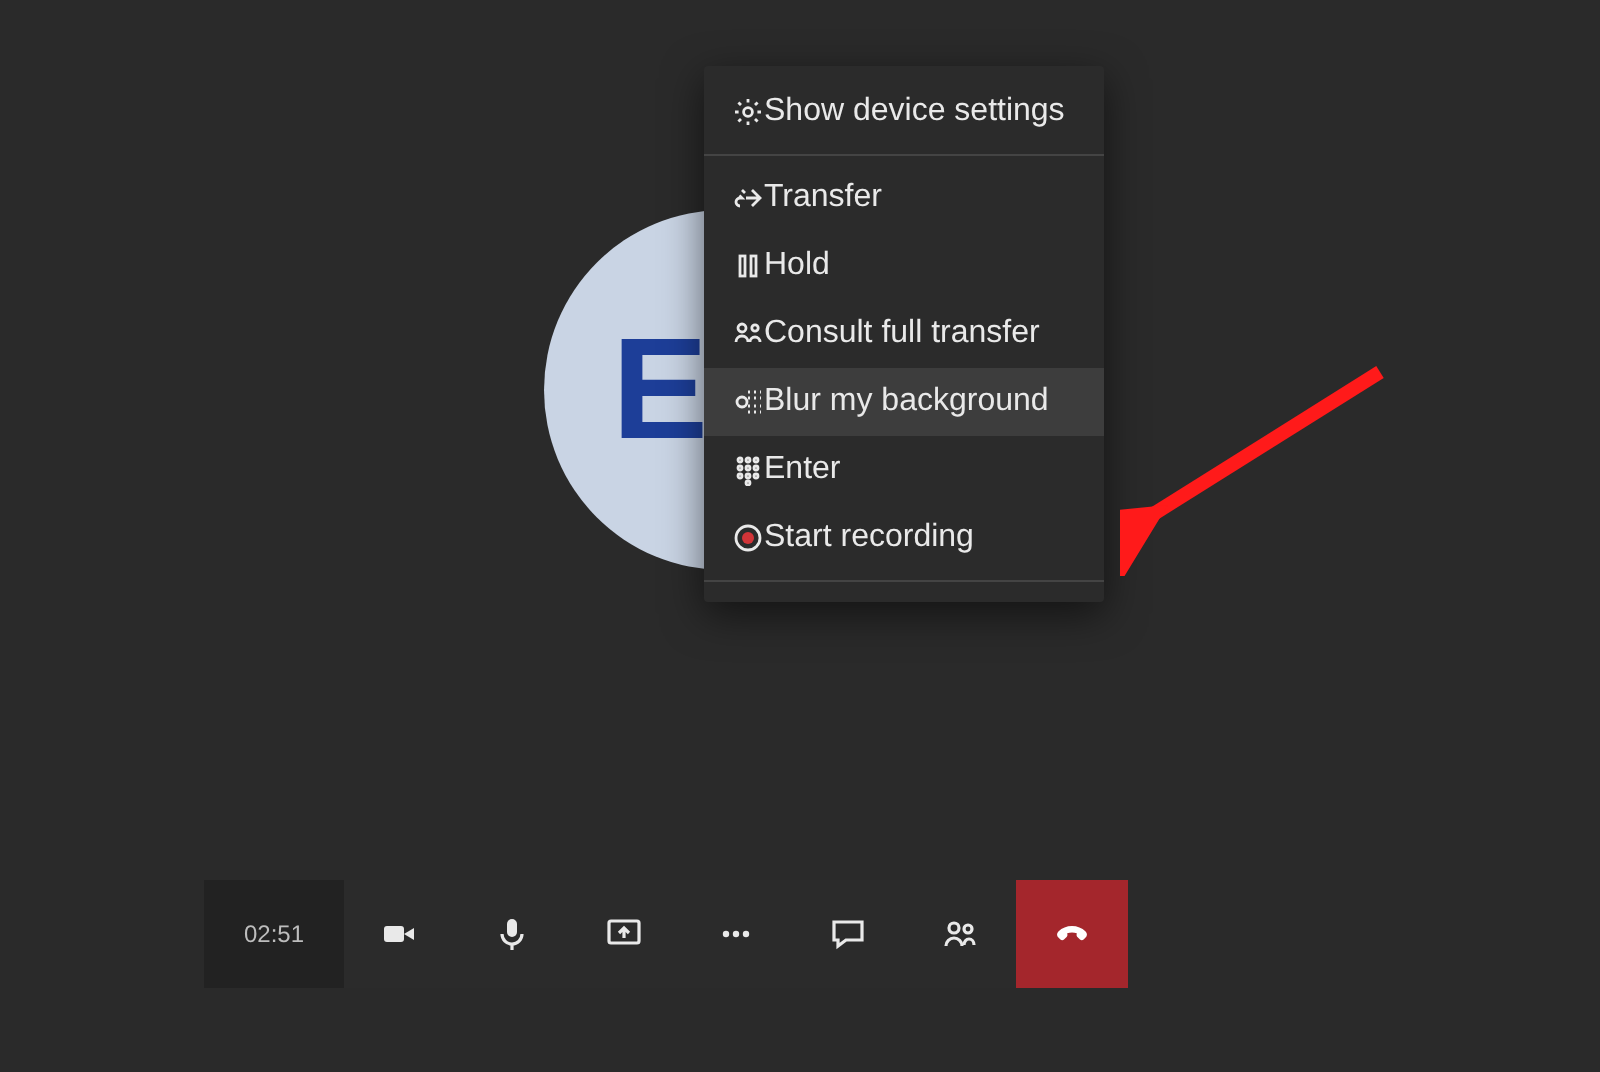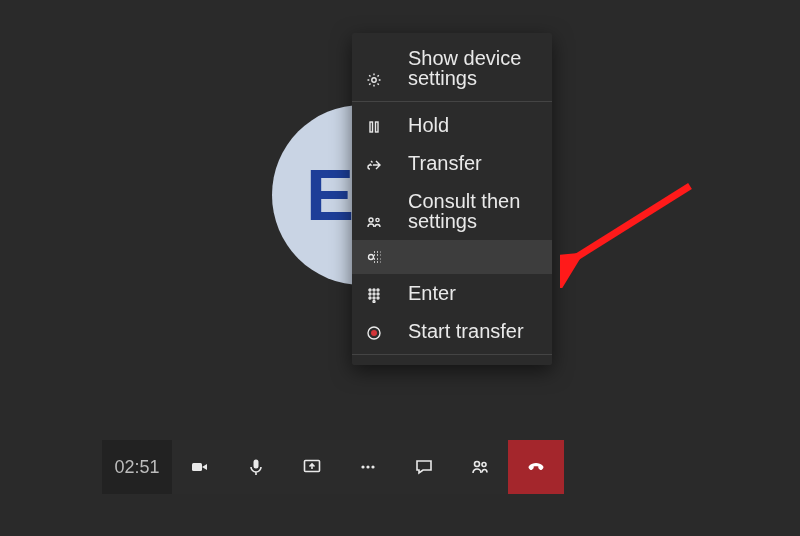--- a/index.html
+++ b/index.html
@@ -2,28 +2,28 @@
 <html><head>
 <meta charset="utf-8">
 <style>
   html,body{margin:0;padding:0;width:800px;height:536px;background:#2a2a2a;font-family:"Segoe UI",Arial,sans-serif;overflow:hidden;color:#e6e6e6}
   .stage{position:relative;width:800px;height:536px}
   
   .avatar{position:absolute;left:272px;top:105px;width:180px;height:180px;border-radius:50%;background:#c9d4e4;display:flex;align-items:center;justify-content:center;overflow:hidden}
   .avatar span{font-size:72px;font-weight:700;color:#1d3e98;letter-spacing:-2px;font-family:"Segoe UI",Arial,sans-serif}
   
   .menu{position:absolute;left:352px;top:33px;width:200px;background:#2b2b2b;box-shadow:0 6px 20px rgba(0,0,0,.55);padding:6px 0;border-radius:2px}
-  .menu-item{display:flex;align-items:flex-end;padding:9px 14px;font-size:20px;color:#e9e9e9;cursor:pointer;gap:26px;line-height:1}
+  .menu-item{display:flex;align-items:flex-start;padding:9px 14px;font-size:16px;color:#e9e9e9;cursor:pointer;gap:0;line-height:1}
   .menu-item .icon{width:16px;height:16px;display:flex;align-items:center;justify-content:center;flex-shrink:0}
   .menu-item svg{width:16px;height:16px;stroke:#e9e9e9;fill:none;stroke-width:1.4}
   .menu-item.hover{background:#3d3d3d}
   .divider{height:1px;background:#444;margin:4px 0}
   
   .toolbar{position:absolute;left:102px;top:440px;height:54px;display:flex;background:#2b2b2b}
-  .timer{width:70px;display:flex;align-items:center;justify-content:center;font-size:18px;color:#bdbdbd;background:#222}
+  .timer{width:70px;display:flex;align-items:center;justify-content:center;font-size:12px;color:#bdbdbd;background:#222}
   .tbtn{width:56px;display:flex;align-items:center;justify-content:center;cursor:pointer}
   .tbtn svg{width:20px;height:20px;stroke:#e9e9e9;fill:none;stroke-width:1.6}
   .tbtn.fill svg{fill:#e9e9e9;stroke:none}
   .hangup{background:#a4262c}
   .hangup svg{fill:#fff;stroke:none}
   
   .arrow{position:absolute;left:560px;top:178px;width:140px;height:110px;pointer-events:none}
 </style>
 </head>
 <body>
@@ -41,52 +41,53 @@
             <circle cx="8" cy="8" r="2.2"></circle>
             <path d="M8 1.5v1.8M8 12.7v1.8M1.5 8h1.8M12.7 8h1.8M3.2 3.2l1.3 1.3M11.5 11.5l1.3 1.3M12.8 3.2l-1.3 1.3M4.5 11.5l-1.3 1.3"></path>
           </svg>
       </span>
       <span>Show device settings</span>
     </div>
     <div class="divider"></div>
     <div class="menu-item">
       <span class="icon">
         <svg viewBox="0 0 16 16">
+            <path d="M4 12c-1.1 0-2-.9-2-2s.9-2 2-2h1l-1.3-1.3M6.5 5.5L5 4M10 4l4 4-4 4M14 8H7"></path>
+          </svg>
+      </span>
+      <span>Transfer</span>
+    </div>
+    <div class="menu-item">
+      <span class="icon">
+        <svg viewBox="0 0 16 16">
             <rect x="4" y="3" width="2.5" height="10"></rect>
             <rect x="9.5" y="3" width="2.5" height="10"></rect>
           </svg>
       </span>
       <span>Hold</span>
-    </div>
-    <div class="menu-item">
-      <span class="icon">
-        <svg viewBox="0 0 16 16">
-            <path d="M4 12c-1.1 0-2-.9-2-2s.9-2 2-2h1l-1.3-1.3M6.5 5.5L5 4M10 4l4 4-4 4M14 8H7"></path>
-          </svg>
-      </span>
-      <span>Transfer</span>
     </div>
     <div class="menu-item">
       <span class="icon">
         <svg viewBox="0 0 16 16">
             <circle cx="5" cy="5" r="2"></circle>
             <path d="M2 12c0-1.7 1.3-3 3-3s3 1.3 3 3"></path>
             <circle cx="11.5" cy="5" r="1.6"></circle>
             <path d="M9 12c0-1.4 1.1-2.5 2.5-2.5S14 10.6 14 12"></path>
           </svg>
       </span>
-      <span>Consult then settings</span>
+      <span>Consult full transfer</span>
     </div>
     <div class="menu-item hover">
       <span class="icon">
         <svg viewBox="0 0 16 16">
             <circle cx="5" cy="8" r="2.5"></circle>
             <path d="M8 3h1M11 3h1M14 3h.5M8 6h1M11 6h1M14 6h.5M8 10h1M11 10h1M14 10h.5M8 13h1M11 13h1M14 13h.5"></path>
           </svg>
       </span>
+      <span>Blur my background</span>
     </div>
     <div class="menu-item">
       <span class="icon">
         <svg viewBox="0 0 16 16" stroke-width="0" fill="#e9e9e9">
             <circle cx="4" cy="3" r="1"></circle>
             <circle cx="8" cy="3" r="1"></circle>
             <circle cx="12" cy="3" r="1"></circle>
             <circle cx="4" cy="7" r="1"></circle>
             <circle cx="8" cy="7" r="1"></circle>
             <circle cx="12" cy="7" r="1"></circle>
@@ -98,21 +99,21 @@
       </span>
       <span>Enter</span>
     </div>
     <div class="menu-item">
       <span class="icon">
         <svg viewBox="0 0 16 16">
             <circle cx="8" cy="8" r="6" stroke="#e9e9e9"></circle>
             <circle cx="8" cy="8" r="3" fill="#d13438" stroke="none"></circle>
           </svg>
       </span>
-      <span>Start transfer</span>
+      <span>Start recording</span>
     </div>
     <div class="divider"></div>
   </div>
 
   <div class="toolbar">
     <div class="timer">02:51</div>
     <div class="tbtn fill">
       <svg viewBox="0 0 20 20">
           <rect x="2" y="6" width="10" height="8" rx="1.5"></rect>
           <path d="M12 10l5-3v6l-5-3z"></path>

